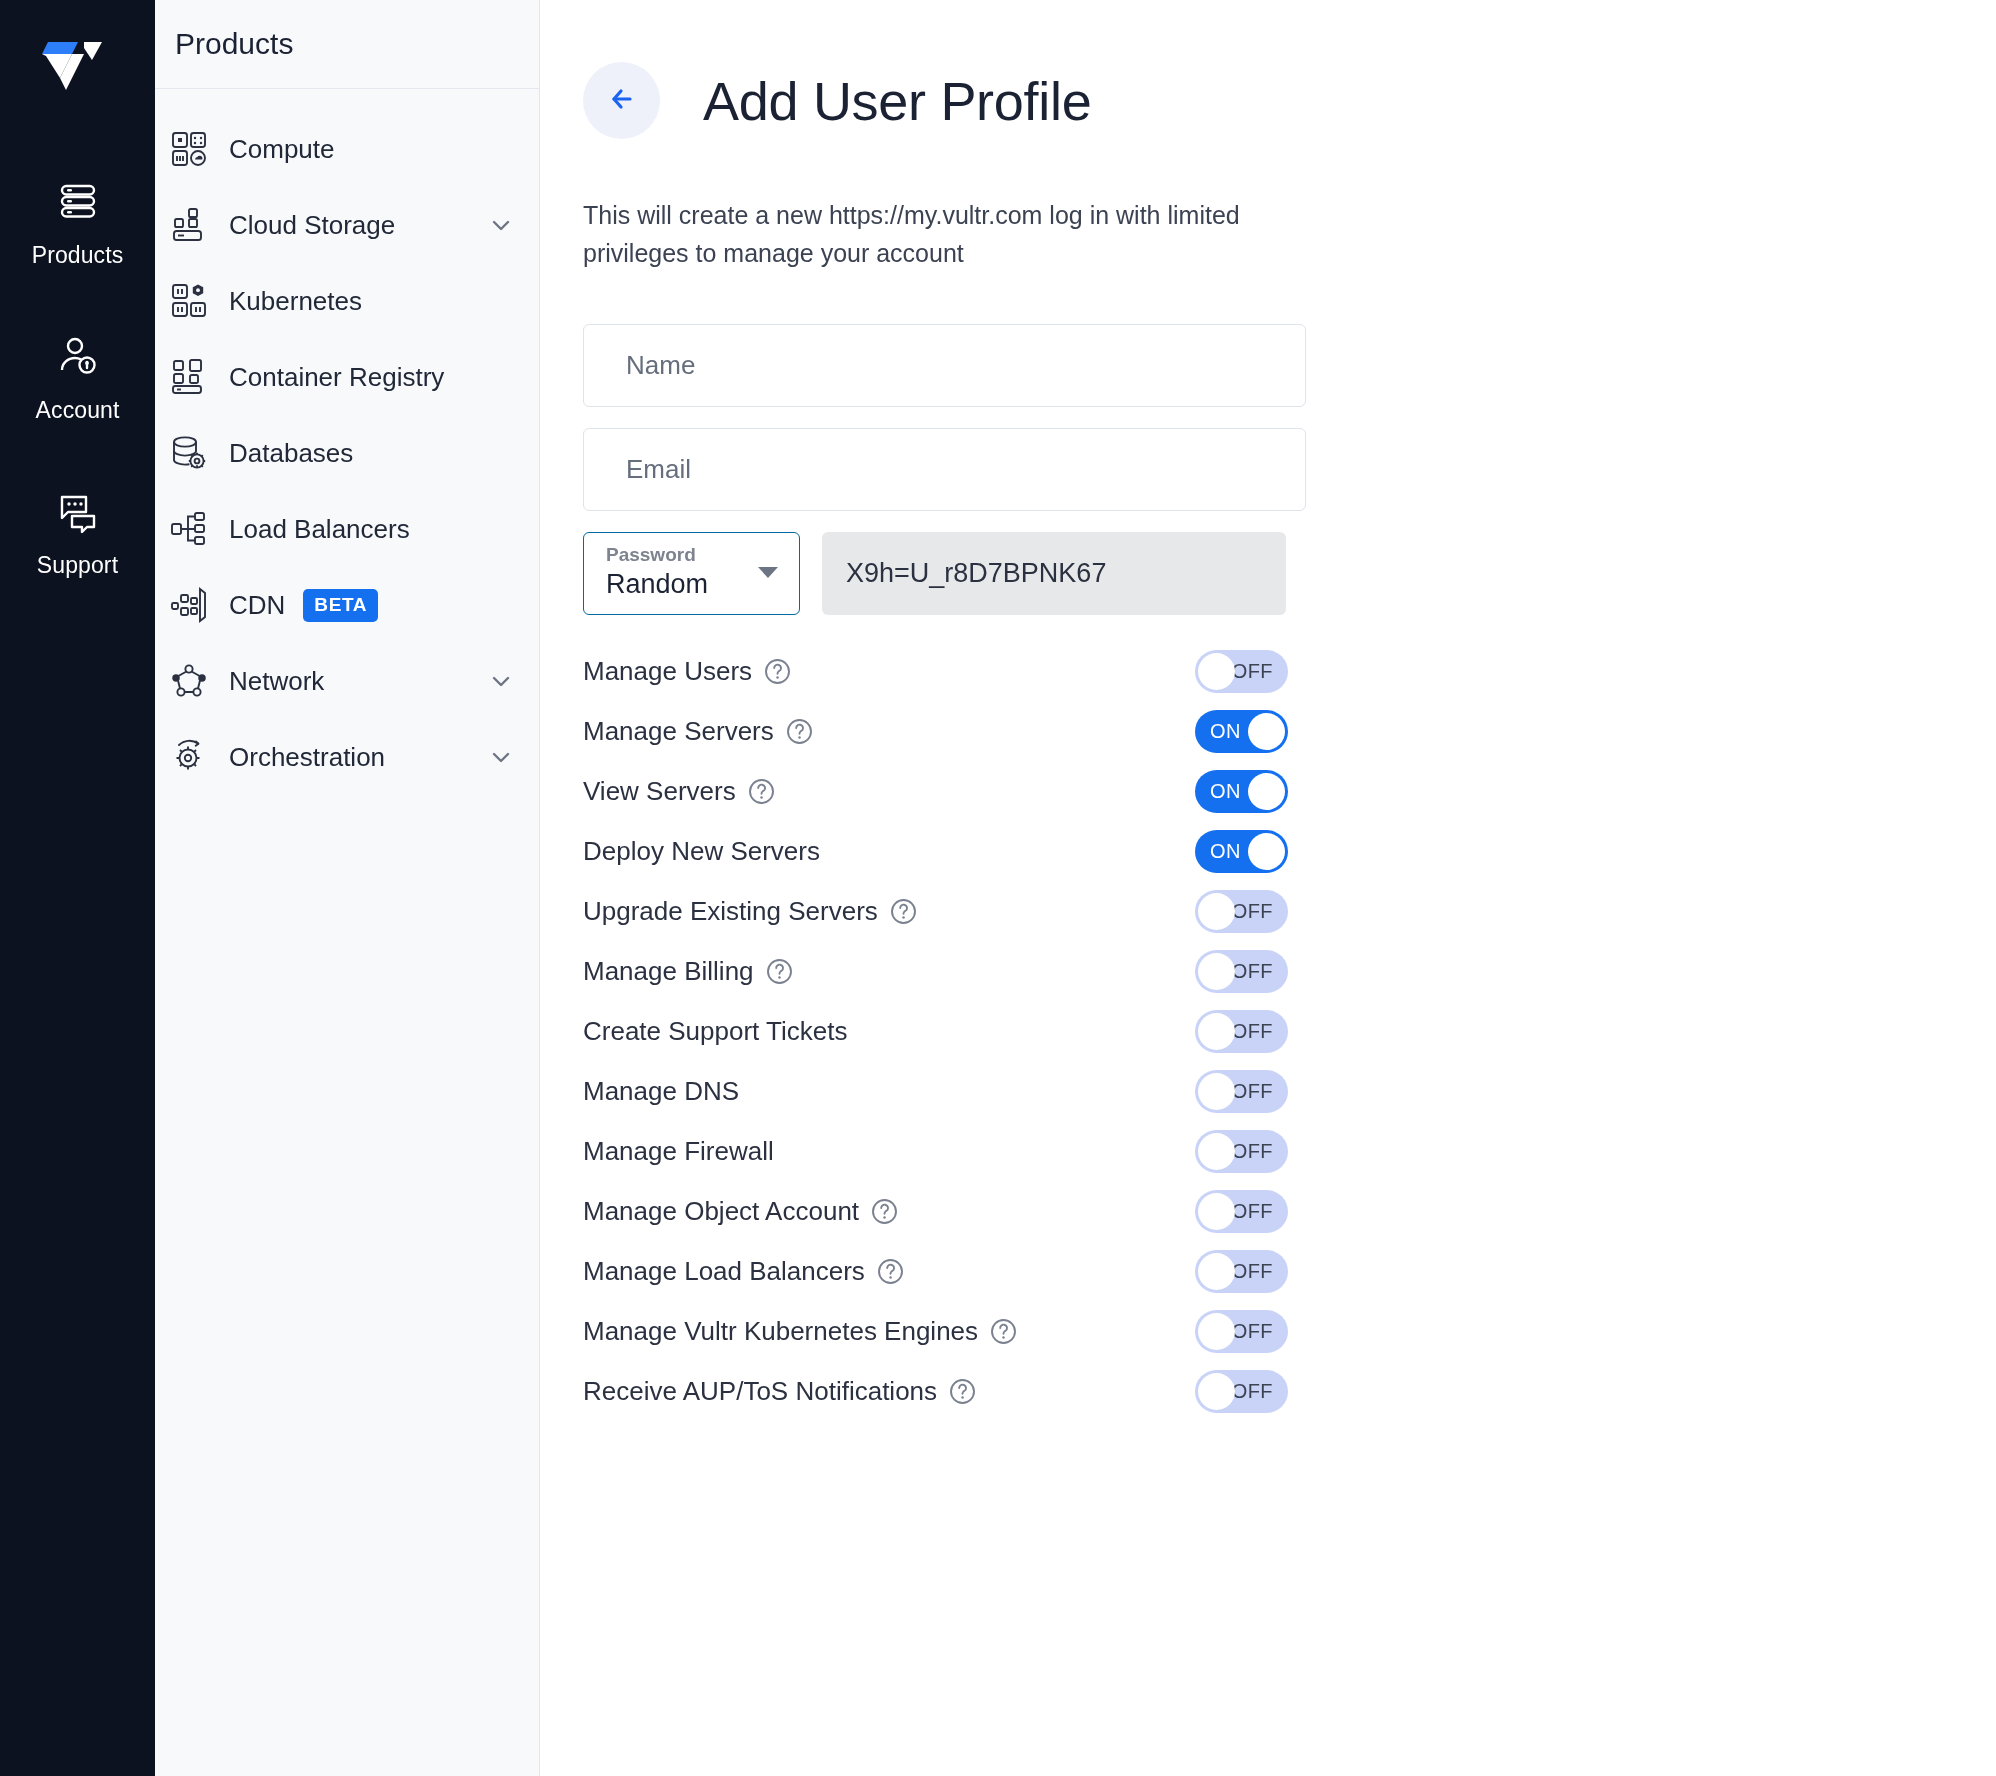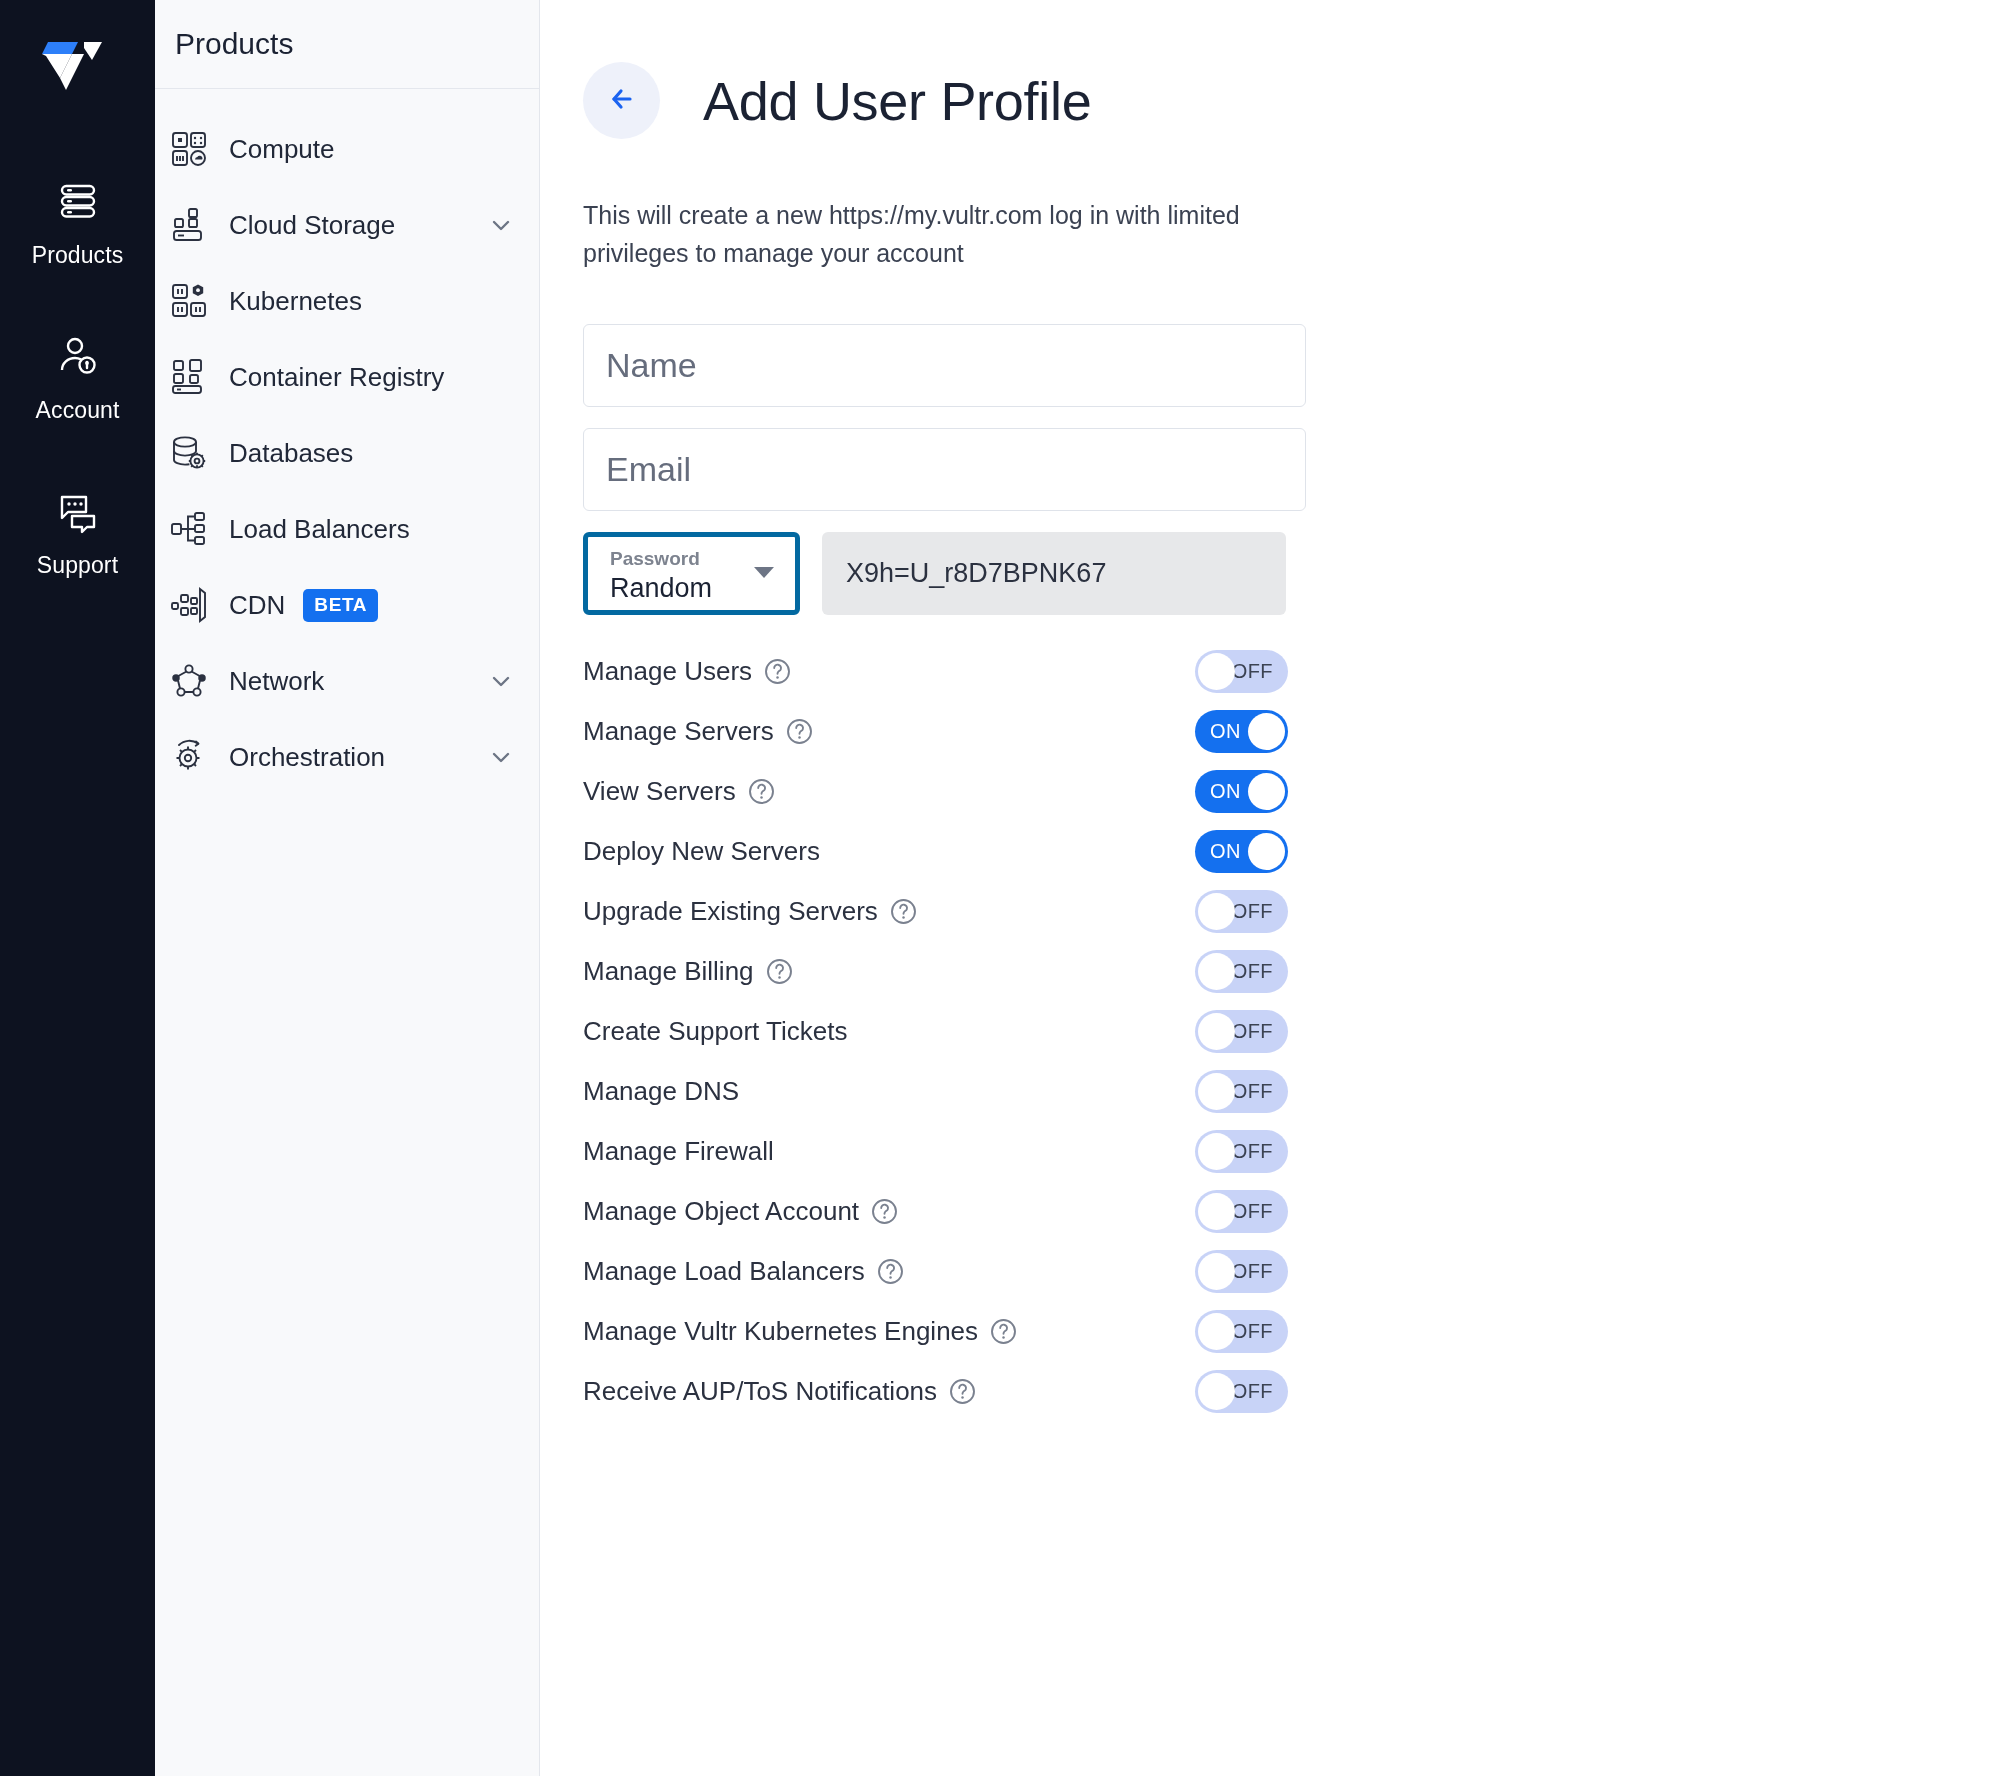--- a/index.html
+++ b/index.html
@@ -152,33 +152,34 @@
     border: 1px solid #dfe3ea;
     border-radius: 6px;
     display: flex;
     align-items: center;
     padding: 0 22px;
     background: #ffffff;
     margin-bottom: 21px;
     cursor: text;
   }
   .field-ph {
-    font-size: 34px;
+    font-size: 26px;
     color: #666d7d;
+    margin-left: 20px;
   }
 
   .pw-row {
     display: flex;
     gap: 22px;
     margin-bottom: 8px;
   }
   .pw-select {
     width: 217px;
     height: 83px;
-    border: 5px solid #0369a1;
+    border: 1px solid #0369a1;
     border-radius: 6px;
     background: #ffffff;
     position: relative;
     padding: 10px 0 0 22px;
     cursor: pointer;
   }
   .pw-select-label {
     font-size: 19px;
     font-weight: 700;
     color: #7d838f;

